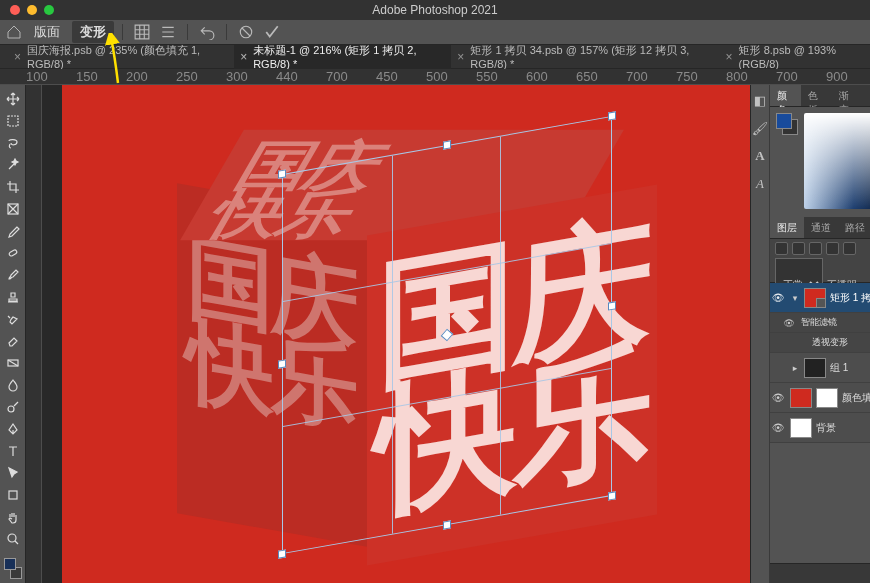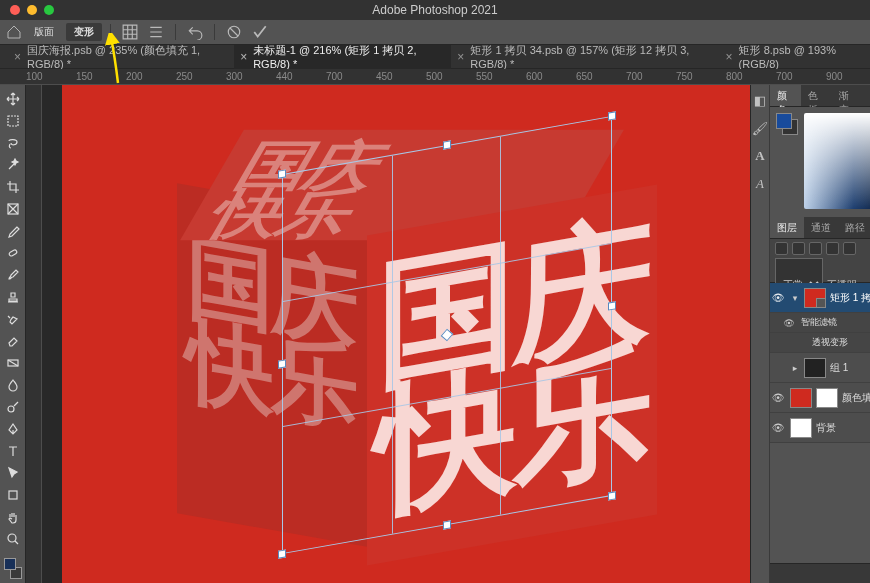--- a/index.html
+++ b/index.html
@@ -8,33 +8,33 @@
 
 .titlebar { height:20px; background:#323232; display:flex; align-items:center; position:relative;text-decoration:underline; }
 .traffic { display:flex; gap:7px; padding-left:10px; }
 .dot { width:10px; height:10px; border-radius:50%; }
 .dot.r { background:#ff5f57; } .dot.y { background:#febc2e; } .dot.g { background:#28c840; }
 .ttl { position:absolute; left:50%; transform:translateX(-50%); color:#ccc; font-size:12px; }
 
 
 .optbar { height:25px; background:#535353; display:flex; align-items:center; padding:0 6px; gap:4px; border-bottom:1px solid #262626; }
 .optbar .home { width:16px; height:16px; opacity:.8; }
-.opt-btn { padding:2px 8px; color:#ddd; cursor:pointer; font-size:10px; }
+.opt-btn { padding:2px 8px; color:#ddd; cursor:pointer; font-size:13px; }
 .opt-btn.active { background:#3a3a3a; border-radius:2px;font-weight:bold; }
 .opt-sep { width:1px; height:16px; background:#3a3a3a; margin:0 4px; }
 .opt-ic { width:16px; height:16px; display:flex; align-items:center; justify-content:center; opacity:.85; cursor:pointer; margin:0 3px; }
 
 
 .tabbar { height:24px; background:#323232; display:flex; align-items:center; border-bottom:1px solid #262626; padding-left:8px; font-size:11px; color:#bbb; }
 .dtab { display:flex; align-items:center; padding:0 6px; height:24px; gap:6px; cursor:pointer; }
 .dtab.active { background:#282828; color:#eee; }
 .dtab .x { font-size:12px; opacity:.7; }
 
 
-.ruler-h { height:16px; background:#323232; border-bottom:1px solid #4d4d4d; display:flex; align-items:center; font-size:10px; color:#8a8a8a; overflow:hidden; padding-left:26px; letter-spacing:0; position:relative; }
+.ruler-h { height:16px; background:#323232; border-bottom:1px solid #4d4d4d; display:flex; align-items:center; font-size:13px; color:#8a8a8a; overflow:hidden; padding-left:26px; letter-spacing:0; position:relative; }
 .ruler-h span { flex:0 0 50px; text-align:left; }
 .ruler-v { width:16px; background:#323232; border-right:1px solid #4d4d4d; position:relative; }
 
 
 .main { display:flex; height:calc(583px - 20px - 25px - 24px - 16px); }
 
 
 .tools { width:26px; background:#535353; display:flex; flex-direction:column; align-items:center; padding:4px 0; gap:3px; border-right:1px solid #262626; }
 .tool { width:22px; height:20px; display:flex; align-items:center; justify-content:center; cursor:pointer; border-radius:2px; font-size:12px; color:#ddd; }
 .tool svg { width:14px; height:14px; stroke:#ddd; fill:none; stroke-width:1.2; }

